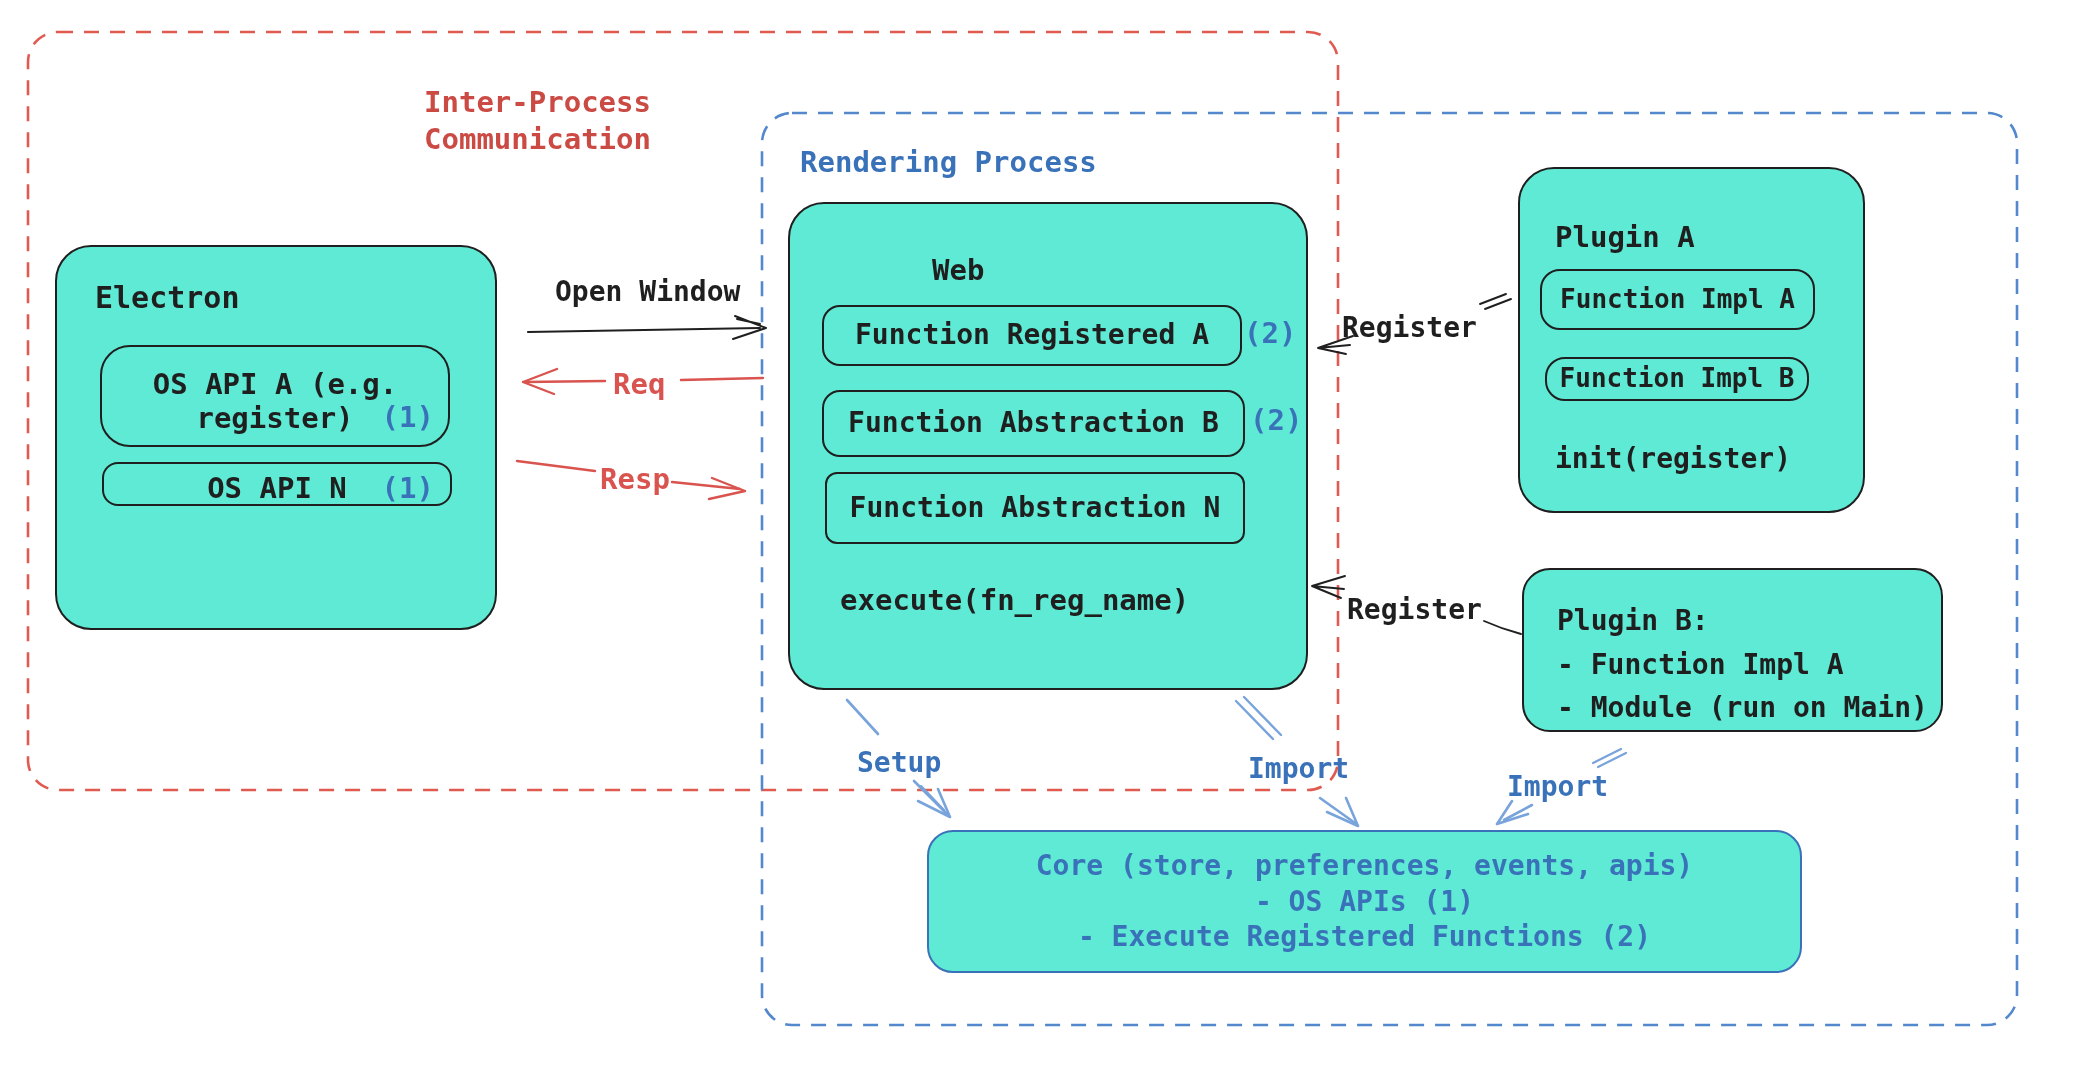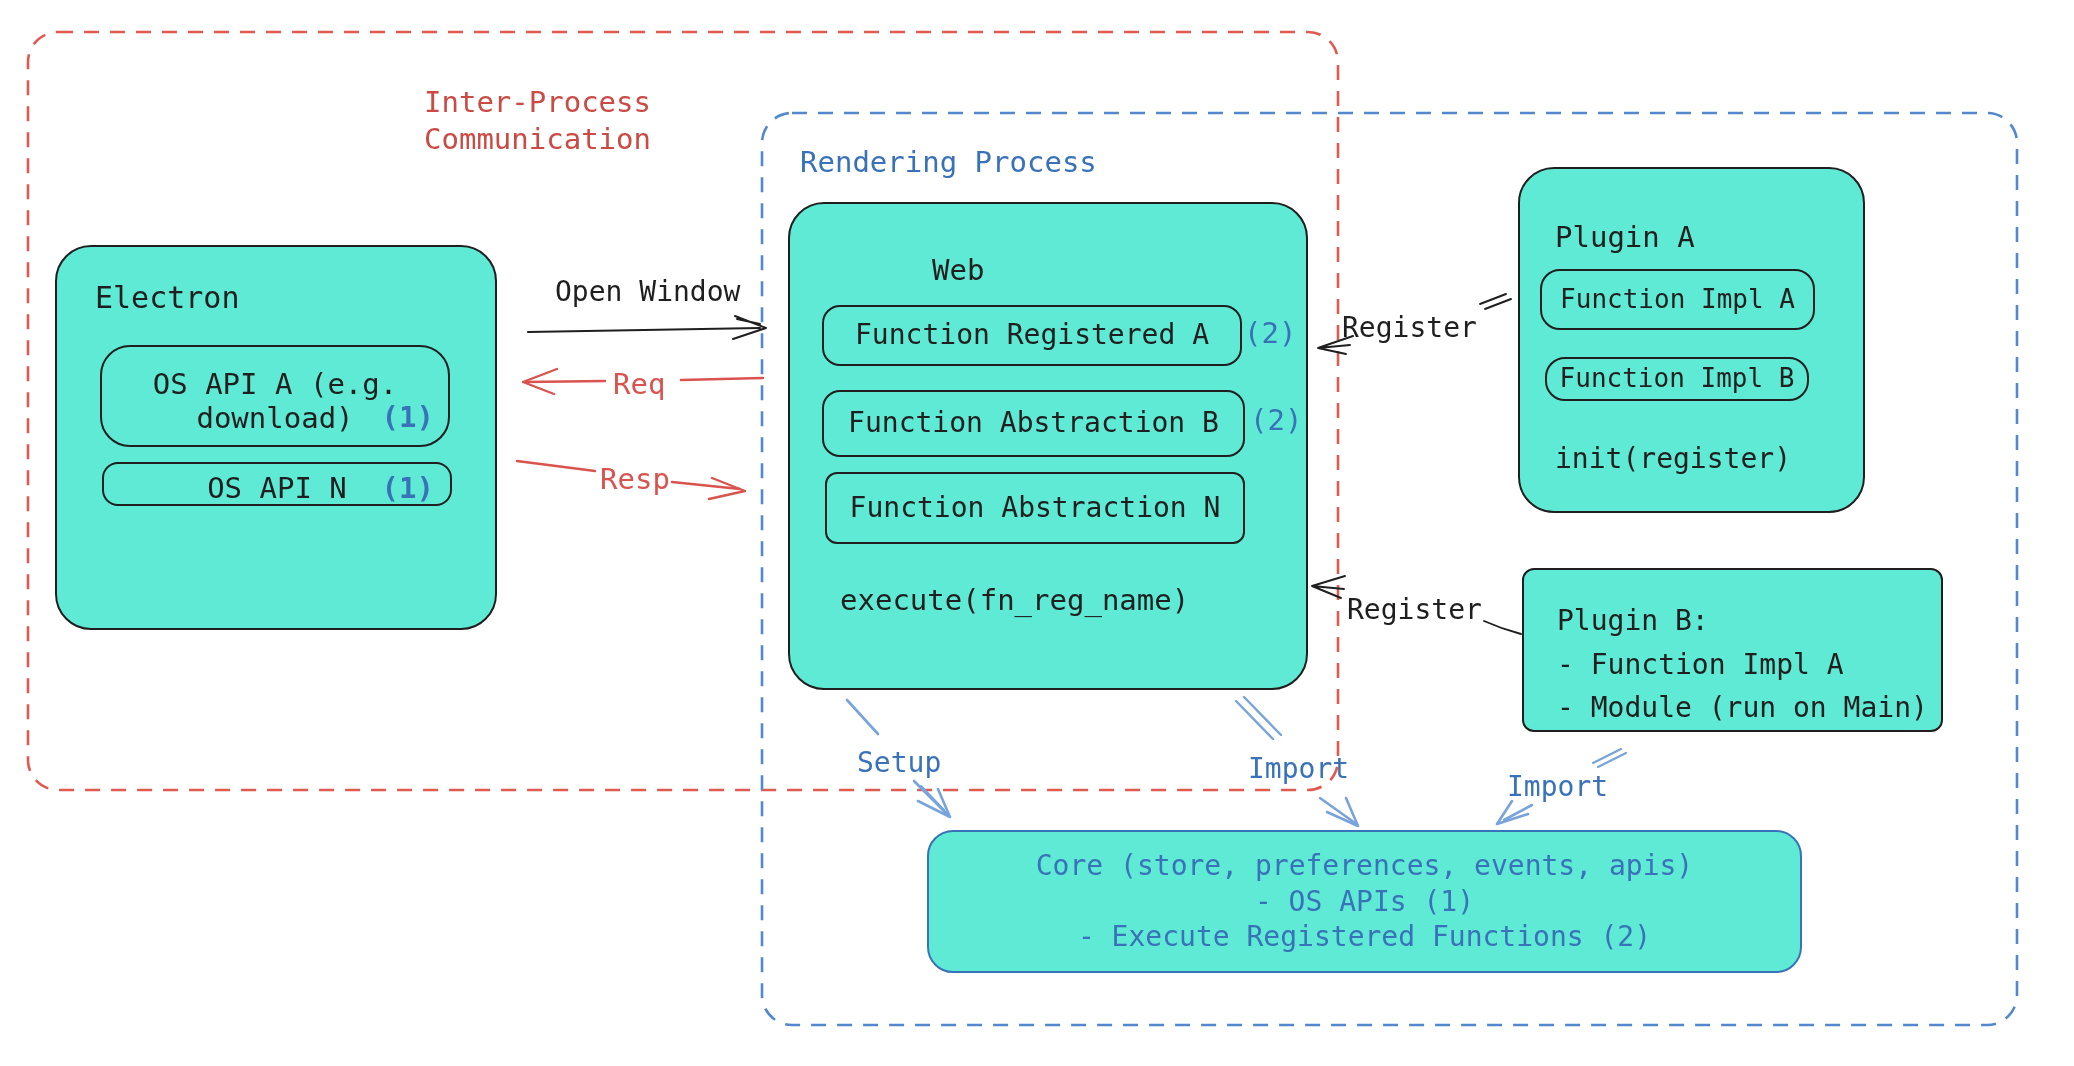--- a/index.html
+++ b/index.html
@@ -1,20 +1,20 @@
 <!DOCTYPE html>
 <html style="--ink: #1f1f1f; --red-label: #cb4a44; --red-arrow: #d9534f; --red-dash: #e05a50; --blue-text: #3a72b9; --blue-dash: #5388cc; --blue-arrow: #78a3db;"><head>
 <meta charset="utf-8">
 <style>
   html,body{margin:0;padding:0;background:#ffffff;}
   body{font-family:"DejaVu Sans Mono","Liberation Mono",monospace;}
   #stage{position:relative;width:2074px;height:1066px;background:#ffffff;overflow:hidden;}
   .box{position:absolute;background:#5eead4;border:2.3px solid var(--ink);box-sizing:border-box;}
   .blue-box{border-color:var(--blue-text);}
-  .label{position:absolute;white-space:pre;line-height:1.15;font-weight:400;color:var(--ink);}
+  .label{position:absolute;white-space:pre;line-height:1.15;font-weight:700;color:var(--ink);}
   .red{color:var(--red-label);}
   .redb{color:var(--red-arrow);}
   .blue{color:var(--blue-text);}
   .center-flex{display:flex;align-items:center;justify-content:center;}
   .col-center{display:flex;flex-direction:column;align-items:center;justify-content:center;}
   .fs26{font-size:26px;} .fs28{font-size:28px;} .fs29{font-size:29px;} .fs30{font-size:30px;}
   svg#overlay{position:absolute;left:0;top:0;z-index:6;pointer-events:none;}
   .boxes{position:absolute;left:0;top:0;z-index:3;width:100%;height:100%;}
   .s-ink{stroke:var(--ink);fill:none;stroke-linecap:round;stroke-linejoin:round;}
   .s-red{stroke:var(--red-arrow);fill:none;stroke-linecap:round;}
@@ -79,21 +79,21 @@
 
   <div class="boxes">
 
     <div class="label red fs29" style="left:424px;top:84px;line-height:37px;"><span>Inter-Process</span><br><span>Communication</span></div>
     <div class="label blue fs29" style="left:800px;top:146px;">Rendering Process</div>
 
     <div class="box" style="left:55px;top:245px;width:442px;height:385px;border-radius:36px;">
       <div class="label fs30" style="left:38px;top:34px;">Electron</div>
       <div class="box" style="left:43px;top:98px;width:350px;height:102px;border-radius:30px;">
         <div class="label fs29" style="left:0;top:21px;width:100%;text-align:center;">OS API A (e.g.</div>
-        <div class="label fs29" style="left:0;top:55px;width:100%;text-align:center;">download)</div>
+        <div class="label fs29" style="left:0;top:55px;width:100%;text-align:center;">register)</div>
         <div class="inbox-ref fs29" style="right:14px;top:53px;">(1)</div>
       </div>
       <div class="box" style="left:45px;top:215px;width:350px;height:44px;border-radius:16px;">
         <div class="label fs29" style="left:0;top:8px;width:100%;text-align:center;">OS API N</div>
         <div class="inbox-ref fs29" style="right:16px;top:7px;">(1)</div>
       </div>
     </div>
 
     <div class="box" style="left:788px;top:202px;width:520px;height:488px;border-radius:36px;">
       <div class="label fs29" style="left:142px;top:50px;">Web</div>
@@ -115,21 +115,21 @@
       <div class="label fs29" style="left:35px;top:52px;">Plugin A</div>
       <div class="box center-flex" style="left:20px;top:100px;width:275px;height:61px;border-radius:20px;">
         <span class="label fs26" style="position:static;">Function Impl A</span>
       </div>
       <div class="box center-flex" style="left:25px;top:188px;width:264px;height:44px;border-radius:20px;">
         <span class="label fs26" style="position:static;">Function Impl B</span>
       </div>
       <div class="label fs28" style="left:35px;top:274px;">init(register)</div>
     </div>
 
-    <div class="box" style="left:1522px;top:568px;width:421px;height:164px;border-radius:12px;">
+    <div class="box" style="left:1522px;top:568px;width:421px;height:164px;border-radius:28px;">
       <div class="label fs28" style="left:33px;top:29px;line-height:43.5px;"><span>Plugin B:</span><br><span>- Function Impl A</span><br><span>- Module (run on Main)</span></div>
     </div>
 
     <div class="box blue-box col-center" style="left:927px;top:830px;width:875px;height:143px;border-radius:26px;">
       <div class="label blue fs28" style="position:static;line-height:35.5px;text-align:center;"><span>Core (store, preferences, events, apis)</span><br><span>- OS APIs (1)</span><br><span>- Execute Registered Functions (2)</span></div>
     </div>
 
     <div class="label fs28" style="left:555px;top:276px;">Open Window</div>
     <div class="label redb fs29" style="left:613px;top:368px;">Req</div>
     <div class="label redb fs29" style="left:600px;top:463px;">Resp</div>

